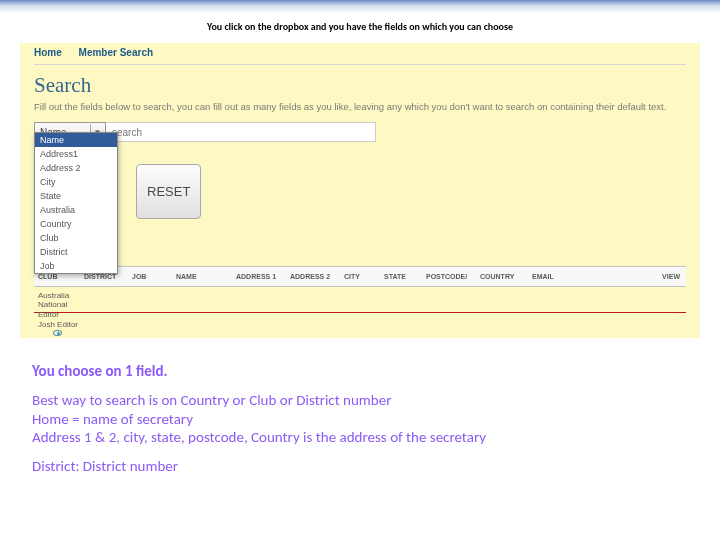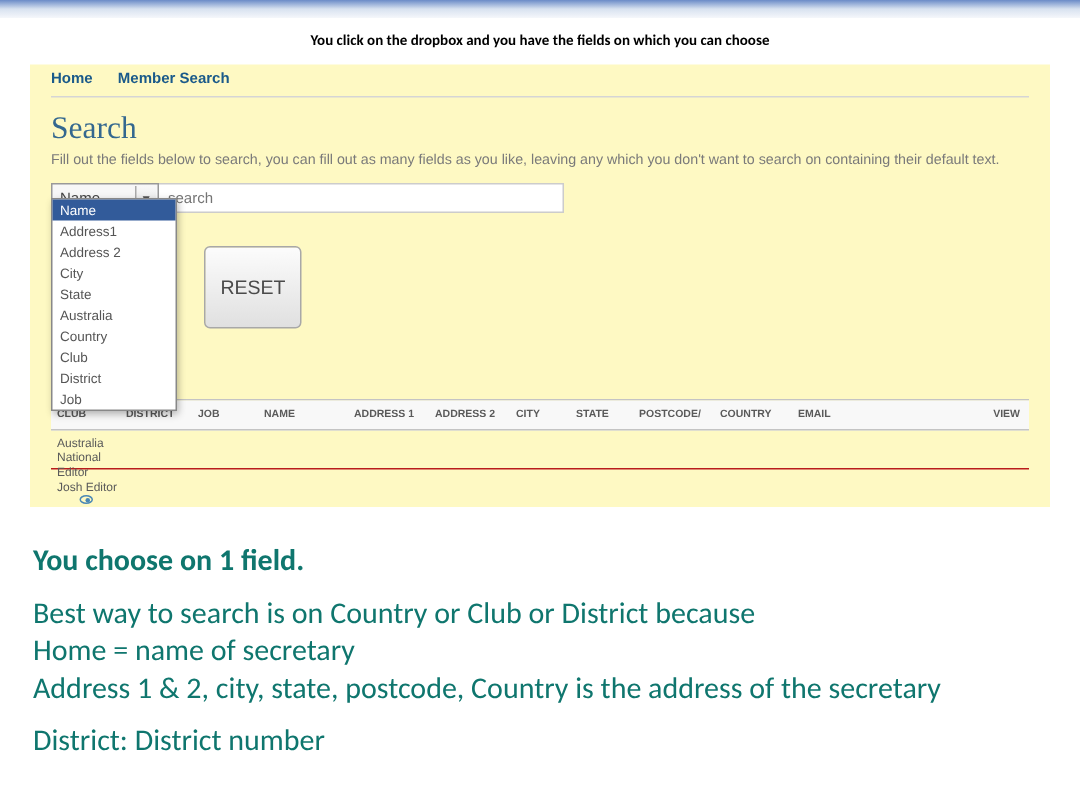--- a/index.html
+++ b/index.html
@@ -198,24 +198,24 @@
       position: absolute;
       width: 3px;
       height: 3px;
       background: #4a88b5;
       border-radius: 50%;
       top: 0.5px;
       left: 2.5px;
     }
     .instructions {
       position: absolute;
-      left: 22px;
+      left: 32px;
       top: 362px;
-      font-size: 20px;
-      color: #0f766e;
+      font-size: 15px;
+      color: #8b5cf6;
       line-height: 1.25;
     }
     .instructions p {
       margin-bottom: 10px;
     }
     .instructions .line1 {
       font-weight: bold;
     }
   </style>
 </head>
@@ -290,18 +290,18 @@
       <div class="td col-spacer"></div>
       <div class="td col-view"><span class="view-icon"></span></div>
     </div>
   </div>
 
 </div>
 
 <div class="instructions">
   <p class="line1">You choose on 1 field.</p>
   <p>
-    <span>Best way to search is on Country or Club or District because</span><br>
+    <span>Best way to search is on Country or Club or District number</span><br>
     <span>Home = name of secretary</span><br>
     <span>Address 1 &amp; 2, city, state, postcode, Country is the address of the secretary</span>
   </p>
   <p>District: District number</p>
 </div>
 
 </body></html>

